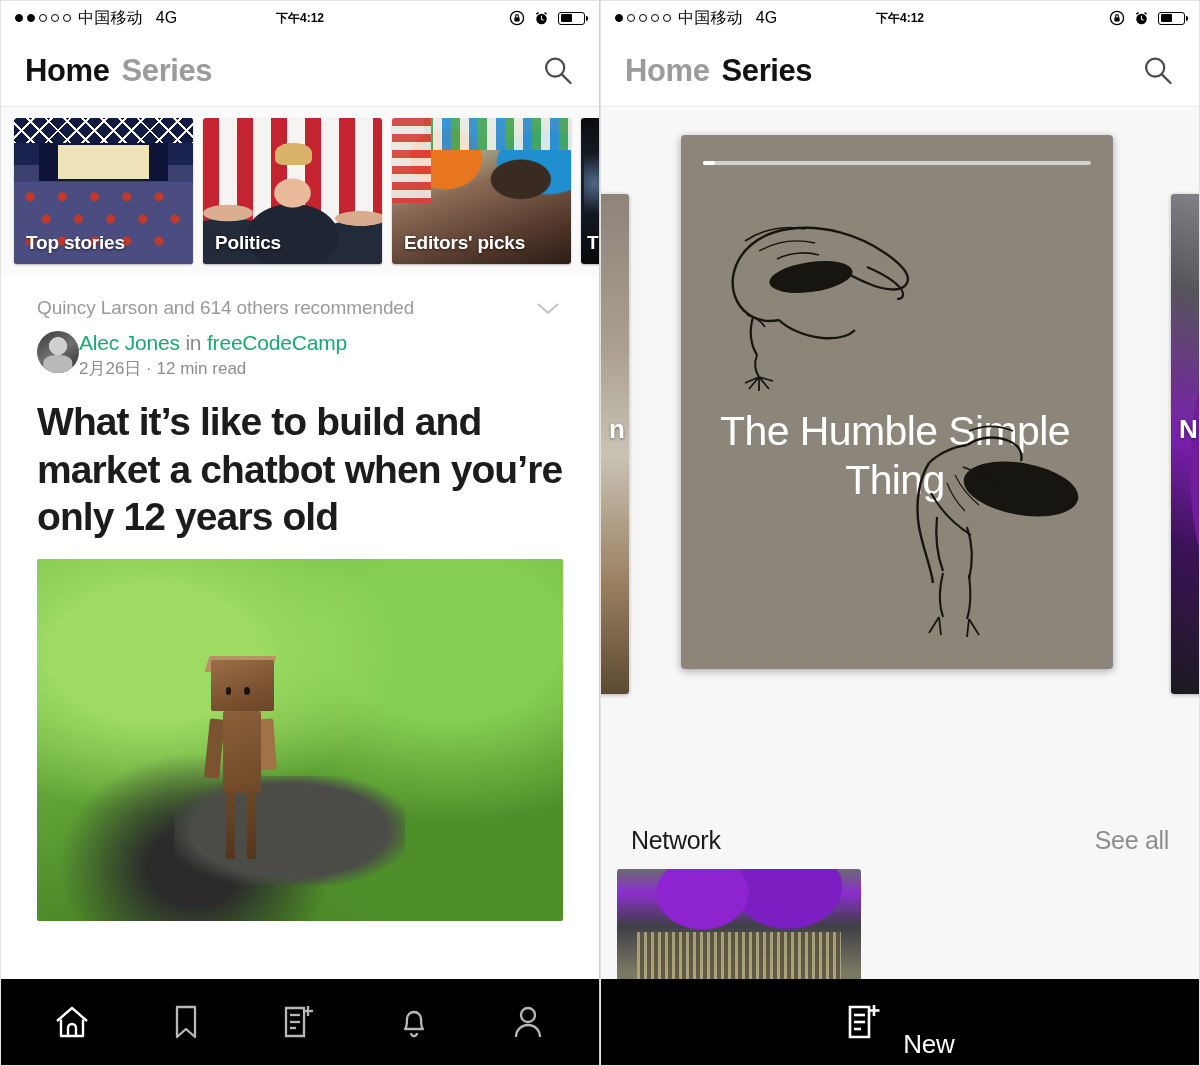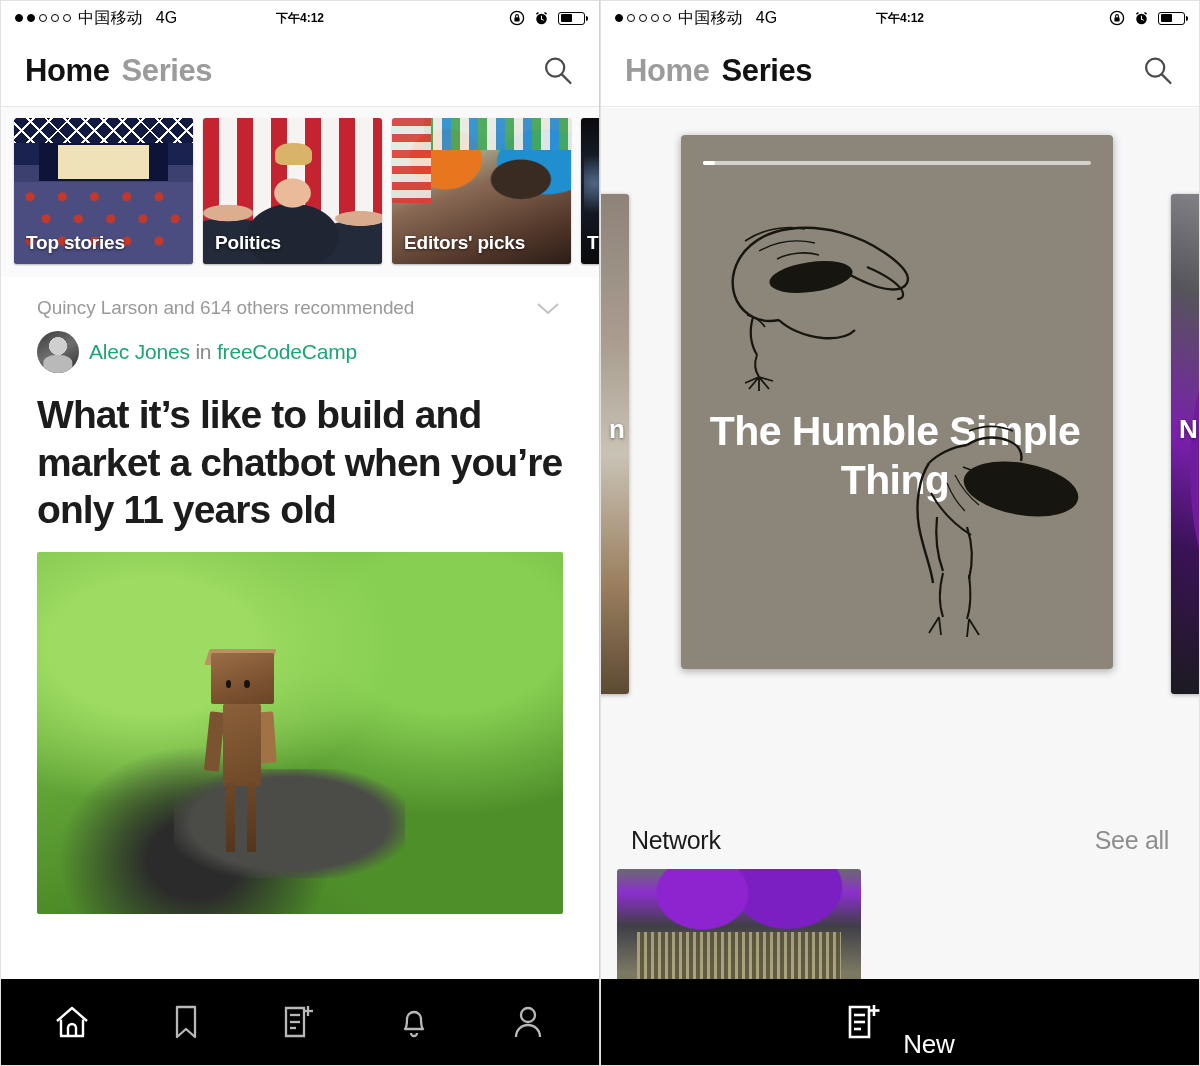--- a/index.html
+++ b/index.html
@@ -151,21 +151,21 @@
   }
 
   
   .recrow {
     display:flex; align-items:center; padding:20px 36px 6px 36px;
   }
   .rec-txt { font-size:19px; color:#9a9a9a; letter-spacing:-.1px; }
   .chev { margin-left:auto; width:30px; height:18px; }
 
   
-  .byline { display:flex; align-items:center; padding:6px 36px 0 36px; gap:10px; }
+  .byline { display:flex; align-items:flex-start; padding:6px 36px 0 36px; gap:0; }
   .avatar {
     width:42px; height:42px; border-radius:50%; flex:0 0 auto; overflow:hidden;
     background:radial-gradient(circle at 50% 36%, #cfcfcf 0 26%, transparent 27%),
                linear-gradient(150deg,#3a3a3a 0%,#6e6e6e 48%,#2a2a2a 100%);
     position:relative;
   }
   .avatar::after{
     content:""; position:absolute; left:50%; bottom:0; transform:translateX(-50%);
     width:70%; height:42%; border-radius:42% 42% 0 0; background:#b9b9b9;
   }
@@ -279,21 +279,21 @@
     background:#8b8679; border-radius:4px; overflow:hidden;
     box-shadow:0 2px 8px rgba(0,0,0,.33);
   }
   .progress {
     position:absolute; left:22px; right:22px; top:26px; height:4px;
     background:rgba(255,255,255,.62); border-radius:2px;
   }
   .progress .done { height:100%; width:3.2%; background:#fff; border-radius:2px; }
   .mc-title {
     position:absolute; left:0; right:4px; top:272px; text-align:center;
-    color:#fff; font-size:41px; font-weight:bold; line-height:1.2;
+    color:#fff; font-size:41px; font-weight:normal; line-height:1.2;
     letter-spacing:-.6px;
   }
   .mc-foot {
     position:absolute; left:48px; bottom:28px; display:flex; align-items:center; gap:18px;
   }
   .rr-logo {
     width:52px; height:52px; border-radius:50%; background:#fff;
     display:flex; align-items:center; justify-content:center;
     font-size:22px; font-weight:bold; color:#111; letter-spacing:-3px;
     font-family:"Liberation Serif", serif;
@@ -411,24 +411,29 @@
     </div>
 
     <div class="byline">
       <div class="avatar"></div>
       <div class="by-lines">
         <div class="by-1">
           <span class="author">Alec Jones</span>
           <span class="inword">in</span>
           <span class="pub">freeCodeCamp</span>
         </div>
-      </div>
-    </div>
-
-    <div class="headline">What it’s like to build and market a chatbot when you’re only 11 years old</div>
+        <div class="by-2">
+          <span>2月26日</span>
+          <span>·</span>
+          <span>12 min read</span>
+        </div>
+      </div>
+    </div>
+
+    <div class="headline">What it’s like to build and market a chatbot when you’re only 12 years old</div>
 
     <div class="hero">
       <div class="slab"></div>
       <div class="robot">
         <div class="headtop"></div>
           <div class="head"></div>
         <div class="armL"></div>
           <div class="armR"></div>
           <div class="body"></div>
         <div class="legL"></div>

